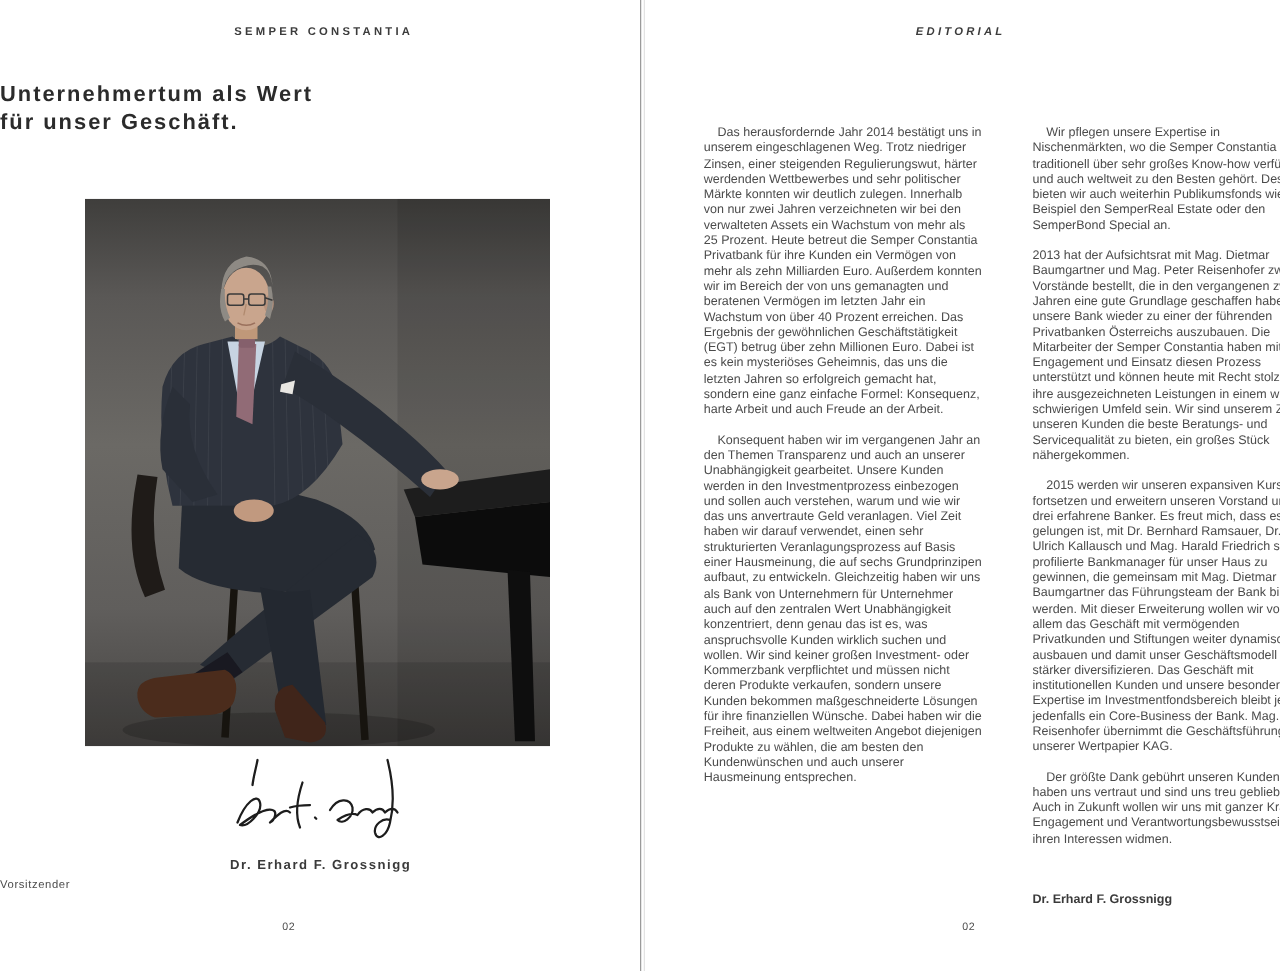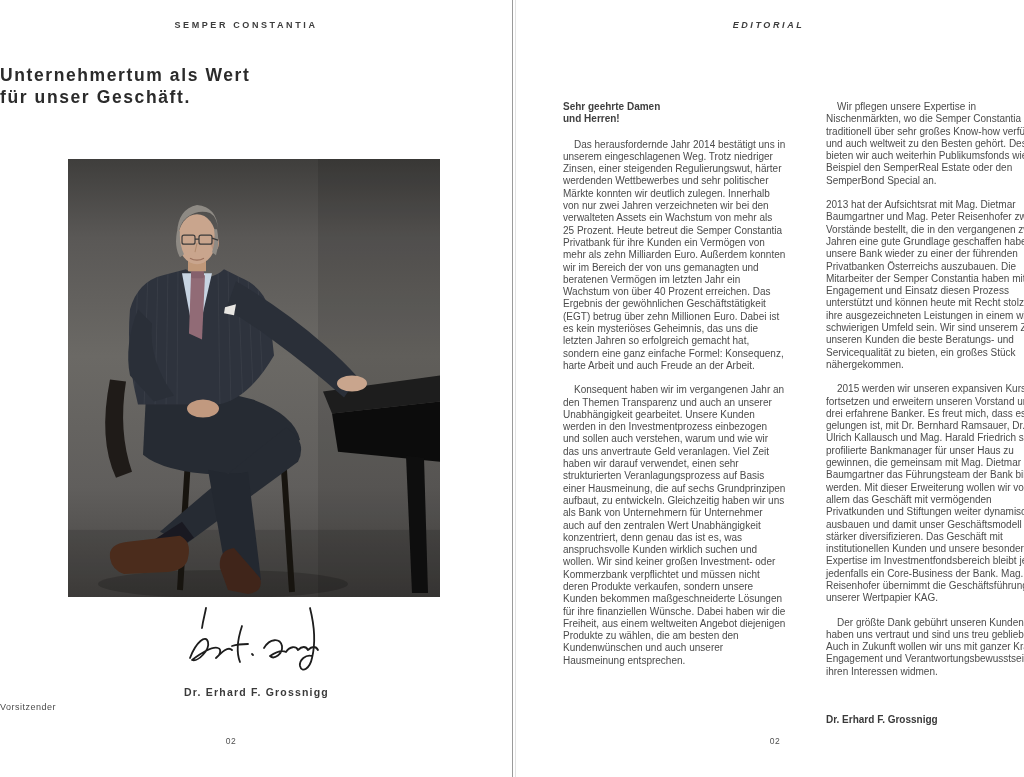--- a/index.html
+++ b/index.html
@@ -5,21 +5,21 @@
   html,body{margin:0;padding:0;background:#ffffff;}
   .spread{position:relative;width:1024px;height:777px;background:#ffffff;overflow:hidden;
           font-family:"Liberation Sans", sans-serif;color:#4b4b4b;}
   
   .gutter{position:absolute;top:0;height:777px;width:1px;}
   .gutter-dark{left:512px;background:#9a9a9a;}
   .gutter-light{left:515px;background:#e3e3e3;}
   
   .running-head{position:absolute;top:20px;font-size:9px;font-weight:700;letter-spacing:2.6px;
                 color:#3c3c3c;text-align:center;}
-  .running-head.left{left:0;width:492px;}
+  .running-head.left{left:13px;width:492px;}
   .running-head.right{left:513px;width:511px;font-style:italic;}
   
   .title{position:absolute;left:0;top:64px;width:513px;margin:0;text-align:left;
          font-size:17.5px;line-height:22px;font-weight:700;letter-spacing:1.6px;color:#2b2b2b;
          white-space:pre-line;}
   .photo{position:absolute;left:68px;top:159px;width:372px;height:438px;}
   .photo svg{display:block;width:100%;height:100%;}
   .signature{position:absolute;left:182px;top:602px;width:150px;height:80px;}
   .signature svg{display:block;width:100%;height:100%;}
   .sig-name{position:absolute;left:0;top:686px;width:513px;text-align:center;
@@ -146,22 +146,20 @@
     <div class="page-num page-num-left">02</div>
   </div>
 
   <div class="gutter gutter-dark"></div>
   <div class="gutter gutter-light"></div>
 
   <div>
     <div class="running-head right">EDITORIAL</div>
 
     <div class="col col-1">
-      <p class="greeting">Sehr geehrte Damen
-und Herren!</p>
       <p class="indent">Das herausfordernde Jahr 2014 bestätigt uns in unserem eingeschlagenen Weg. Trotz niedriger Zinsen, einer steigenden Regulierungswut, härter werdenden Wettbewerbes und sehr politischer Märkte konnten wir deutlich zulegen. Innerhalb von nur zwei Jahren verzeichneten wir bei den verwalteten Assets ein Wachstum von mehr als 25 Prozent. Heute betreut die Semper Constantia Privatbank für ihre Kunden ein Vermögen von mehr als zehn Milliarden Euro. Außerdem konnten wir im Bereich der von uns gemanagten und beratenen Vermögen im letzten Jahr ein Wachstum von über 40 Prozent erreichen. Das Ergebnis der gewöhnlichen Geschäftstätigkeit (EGT) betrug über zehn Millionen Euro. Dabei ist es kein mysteriöses Geheimnis, das uns die letzten Jahren so erfolgreich gemacht hat, sondern eine ganz einfache Formel: Konsequenz, harte Arbeit und auch Freude an der Arbeit.</p>
       <p class="indent">Konsequent haben wir im vergangenen Jahr an den Themen Transparenz und auch an unserer Unabhängigkeit gearbeitet. Unsere Kunden werden in den Investmentprozess einbezogen und sollen auch verstehen, warum und wie wir das uns anvertraute Geld veranlagen. Viel Zeit haben wir darauf verwendet, einen sehr strukturierten Veranlagungsprozess auf Basis einer Hausmeinung, die auf sechs Grundprinzipen aufbaut, zu entwickeln. Gleichzeitig haben wir uns als Bank von Unternehmern für Unternehmer auch auf den zentralen Wert Unabhängigkeit konzentriert, denn genau das ist es, was anspruchsvolle Kunden wirklich suchen und wollen. Wir sind keiner großen Investment- oder Kommerzbank verpflichtet und müssen nicht deren Produkte verkaufen, sondern unsere Kunden bekommen maßgeschneiderte Lösungen für ihre finanziellen Wünsche. Dabei haben wir die Freiheit, aus einem weltweiten Angebot diejenigen Produkte zu wählen, die am besten den Kundenwünschen und auch unserer Hausmeinung entsprechen.</p>
     </div>
 
     <div class="col col-2">
       <p class="indent">Wir pflegen unsere Expertise in Nischenmärkten, wo die Semper Constantia traditionell über sehr großes Know-how verfügt und auch weltweit zu den Besten gehört. Deshalb bieten wir auch weiterhin Publikumsfonds wie zum Beispiel den SemperReal Estate oder den SemperBond Special an.</p>
       <p>2013 hat der Aufsichtsrat mit Mag. Dietmar Baumgartner und Mag. Peter Reisenhofer zwei Vorstände bestellt, die in den vergangenen zwei Jahren eine gute Grundlage geschaffen haben, unsere Bank wieder zu einer der führenden Privatbanken Österreichs auszubauen. Die Mitarbeiter der Semper Constantia haben mit viel Engagement und Einsatz diesen Prozess unterstützt und können heute mit Recht stolz auf ihre ausgezeichneten Leistungen in einem wirklich schwierigen Umfeld sein. Wir sind unserem Ziel, unseren Kunden die beste Beratungs- und Servicequalität zu bieten, ein großes Stück nähergekommen.</p>
       <p class="indent">2015 werden wir unseren expansiven Kurs fortsetzen und erweitern unseren Vorstand um drei erfahrene Banker. Es freut mich, dass es uns gelungen ist, mit Dr. Bernhard Ramsauer, Dr. Ulrich Kallausch und Mag. Harald Friedrich so profilierte Bankmanager für unser Haus zu gewinnen, die gemeinsam mit Mag. Dietmar Baumgartner das Führungsteam der Bank bilden werden. Mit dieser Erweiterung wollen wir vor allem das Geschäft mit vermögenden Privatkunden und Stiftungen weiter dynamisch ausbauen und damit unser Geschäftsmodell noch stärker diversifizieren. Das Geschäft mit institutionellen Kunden und unsere besondere Expertise im Investmentfondsbereich bleibt jedoch jedenfalls ein Core-Business der Bank. Mag. Peter Reisenhofer übernimmt die Geschäftsführung unserer Wertpapier KAG.</p>
       <p class="indent">Der größte Dank gebührt unseren Kunden. Sie haben uns vertraut und sind uns treu geblieben. Auch in Zukunft wollen wir uns mit ganzer Kraft, Engagement und Verantwortungsbewusstsein ihren Interessen widmen.</p>
       <p class="closing-name">Dr. Erhard F. Grossnigg</p>

